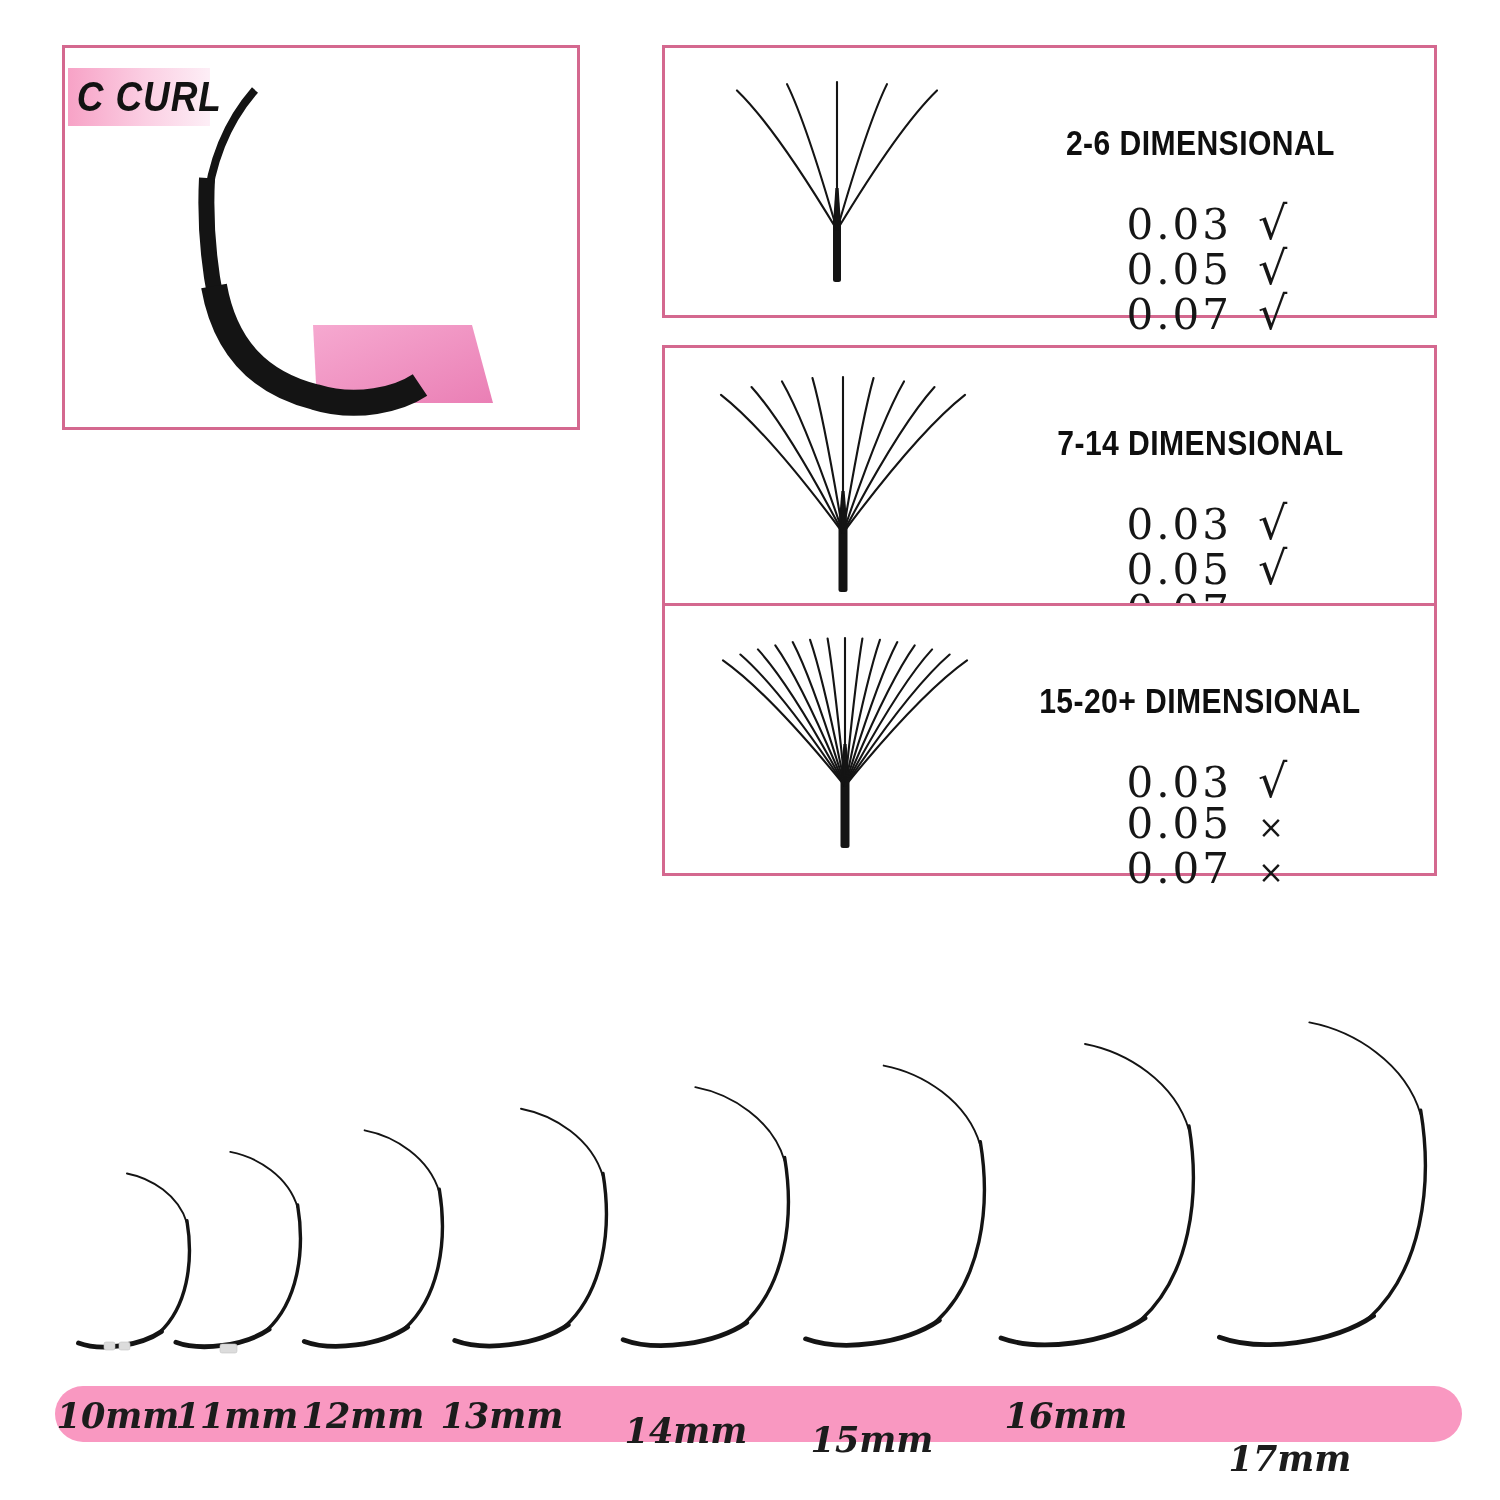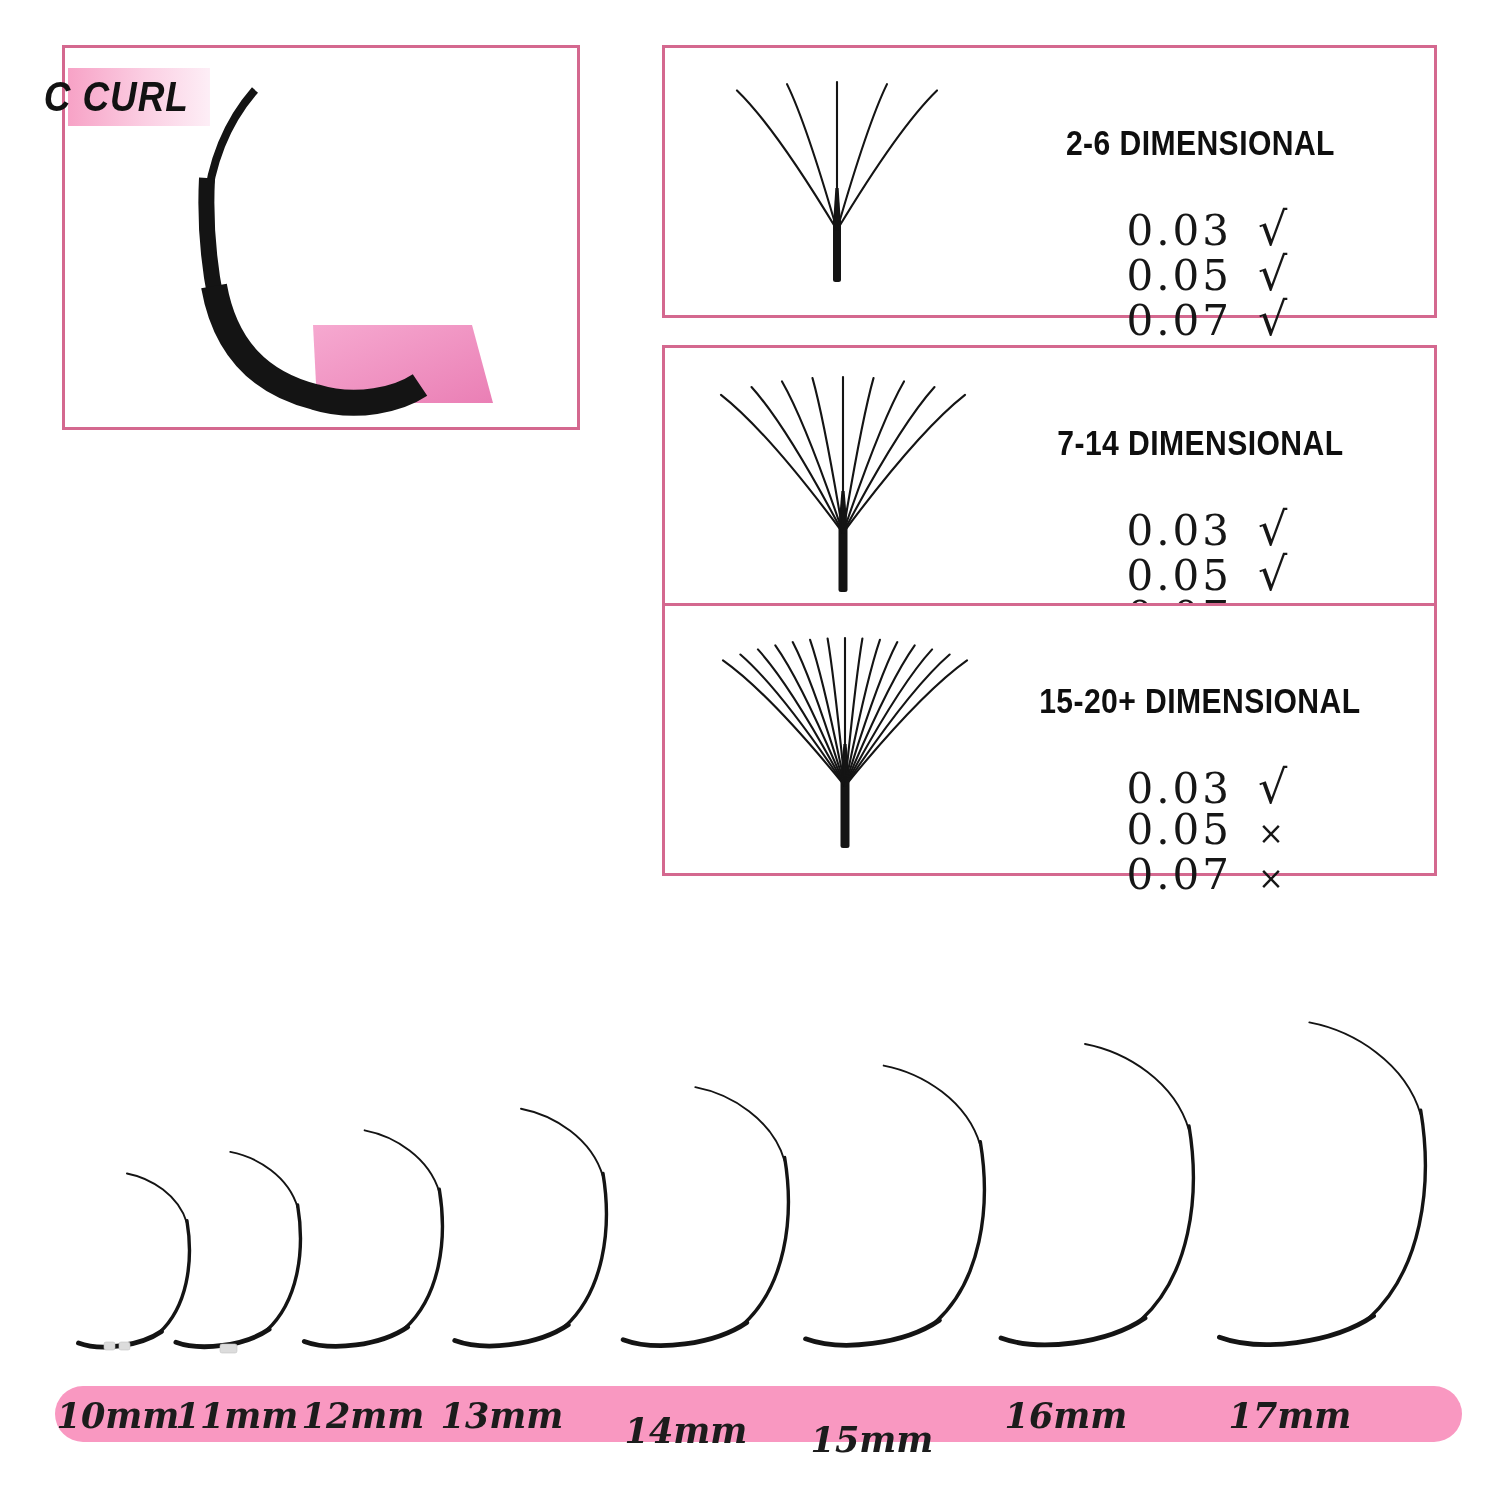--- a/index.html
+++ b/index.html
@@ -17,35 +17,35 @@
   .photo{position:absolute;left:0;top:0;width:100%;height:100%;}
   
   .tag{
     position:absolute;background:linear-gradient(90deg,var(--pink-label,#f7a2c6) 0%,#fbcfe3 55%,var(--pink-label-fade,#fdeef6) 100%);
     display:flex;align-items:center;z-index:3;
   }
   .tag-text{
     display:inline-block;font-style:italic;font-weight:bold;color:#121212;
     transform:scaleX(0.88);transform-origin:0 50%;white-space:nowrap;letter-spacing:1px;
   }
-  #curl-box-0 .tag{left:3px;top:20px;width:142px;height:58px;justify-content:flex-end;}
+  #curl-box-0 .tag{left:3px;top:20px;width:142px;height:58px;}
   #curl-box-1 .tag{left:3px;top:22px;width:148px;height:62px;}
   .curl-tag-text{font-size:42px;padding-left:10px;}
   #thickness-tag{left:62px;top:956px;width:272px;height:76px;position:absolute;}
   #thickness-tag .tag-text{font-size:52px;padding-left:12px;transform:scaleX(0.92);}
   
   .fan{position:absolute;left:2px;top:4px;width:360px;height:260px;}
   .fan path{fill:none;stroke:var(--lash-black,#141414);stroke-linecap:round;}
   .fan .fan-ink{fill:var(--lash-black,#141414);}
   .panel-text{position:absolute;left:330px;top:46px;width:410px;text-align:center;}
   .dim-heading{
     display:inline-block;font-size:35px;font-weight:800;letter-spacing:0.5px;
     white-space:nowrap;transform:scaleX(0.86);color:#0f0f0f;
   }
-  .dim-rows{margin-top:10px;display:flex;flex-direction:column;align-items:center;transform:translateX(20px);}
+  .dim-rows{margin-top:4px;display:flex;flex-direction:column;align-items:center;transform:translateX(20px);}
   .dim-row{display:flex;align-items:baseline;height:45px;}
   .dim-value{
     font-family:"DejaVu Serif","Liberation Serif",serif;font-size:42px;letter-spacing:3px;
     width:110px;text-align:right;color:#161616;
   }
   .dim-mark{width:60px;text-align:left;margin-left:26px;font-family:"DejaVu Serif","Liberation Serif",serif;color:#161616;}
   .dim-mark.yes{font-size:46px;}
   .dim-mark.no{font-size:31px;}
   
   #bottom-lashes{position:absolute;left:0;top:0;width:1500px;height:1500px;pointer-events:none;}
@@ -236,16 +236,16 @@
 
   <div id="length-bar"></div>
   <div id="bar-labels">
       <span class="length-label" style="left: 48px; text-align: center;">10mm</span>
       <span class="length-label" style="left: 167px;">11mm</span>
       <span class="length-label" style="left: 293px;">12mm</span>
       <span class="length-label" style="left: 432px;">13mm</span>
       <span class="length-label" style="left: 616px; margin-top: 15px;">14mm</span>
       <span class="length-label" style="left: 802px; margin-top: 24px;">15mm</span>
       <span class="length-label" style="left: 996px;">16mm</span>
-      <span class="length-label" style="left: 1220px;">17mm</span>
+      <span class="length-label" style="left: 1220px; margin-top: 43px;">17mm</span>
     </div>
 
 </div>
 
 </body></html>

